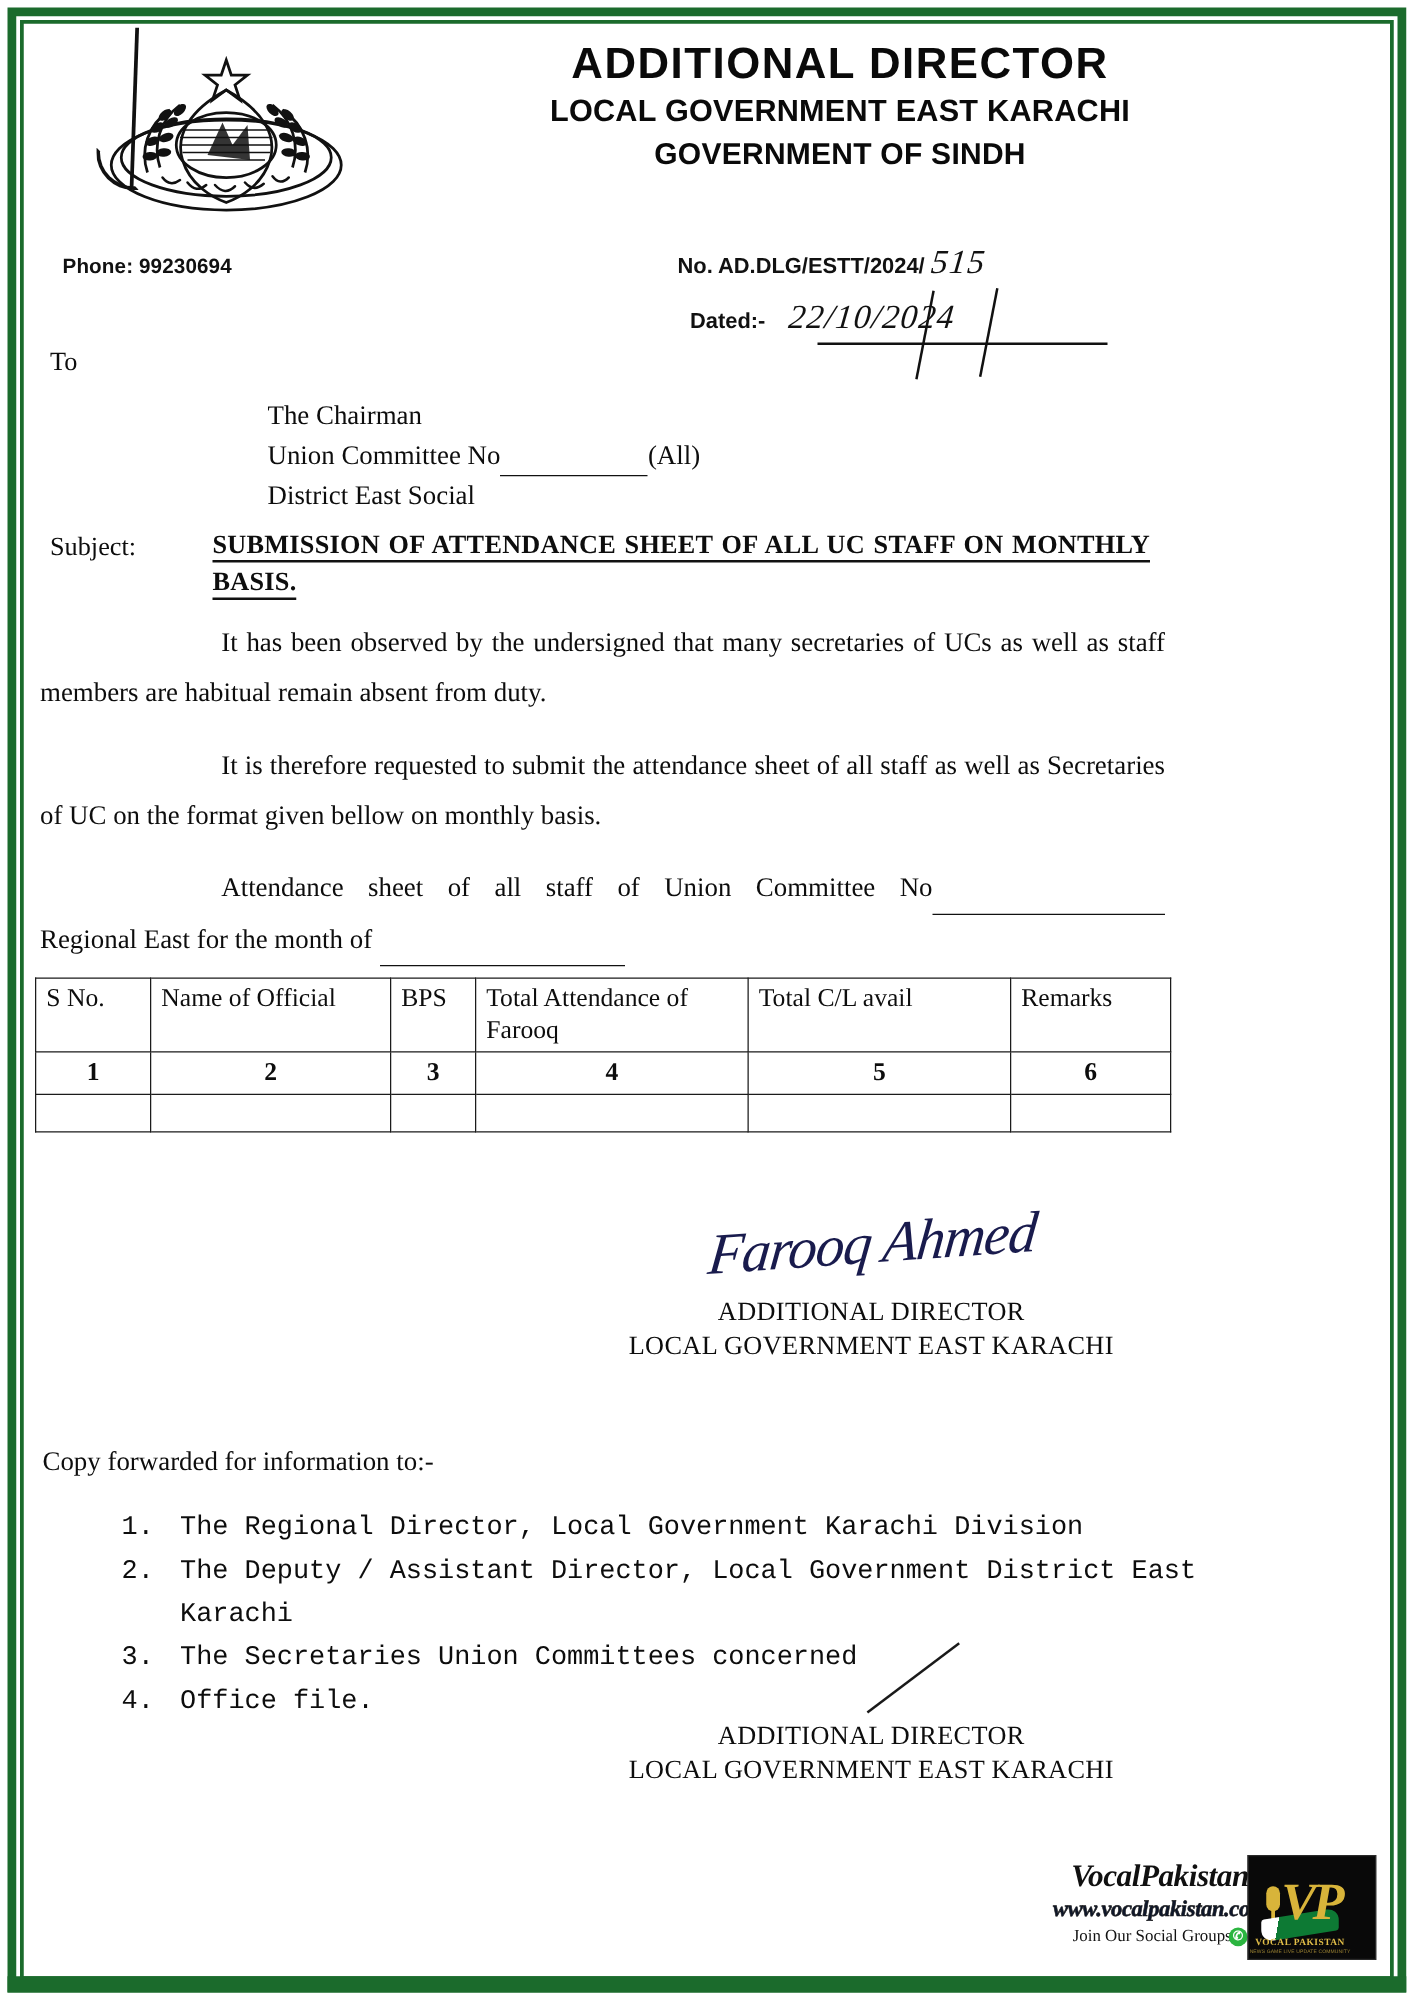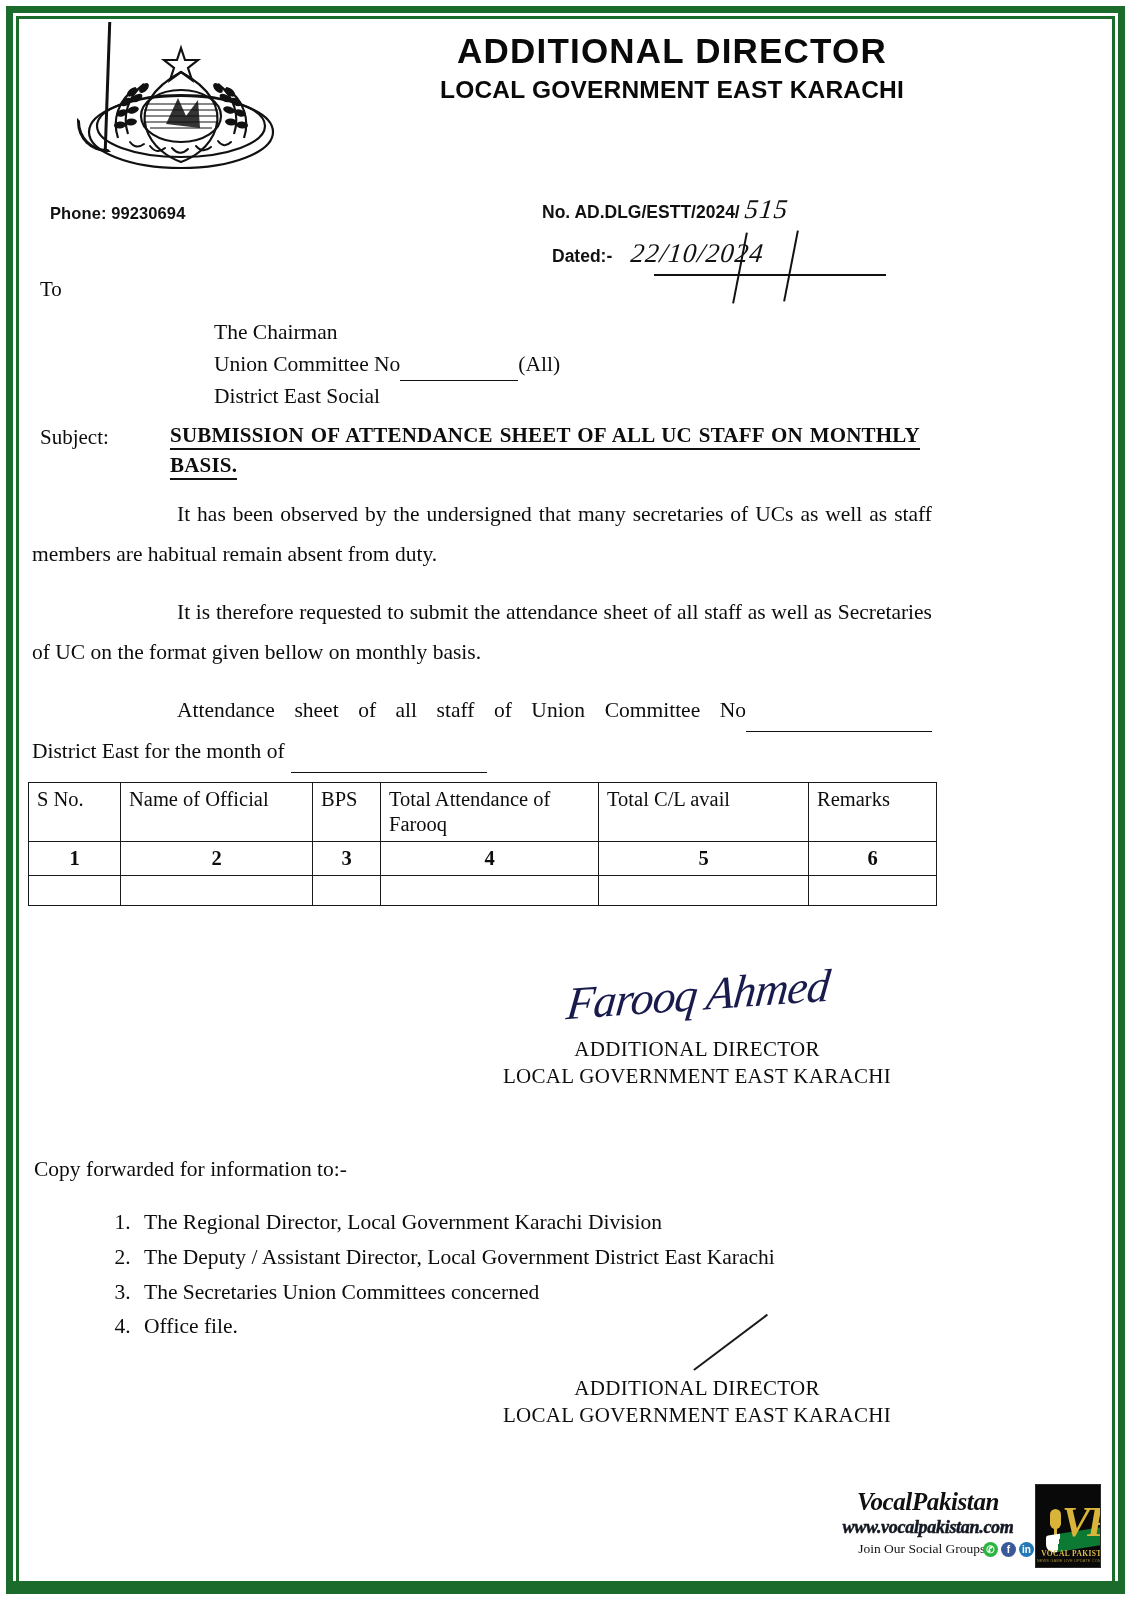--- a/index.html
+++ b/index.html
@@ -285,21 +285,21 @@
   }
   ol.copylist {
     position: absolute;
     left: 74px; top: 928px;
     width: 880px;
     font-size: 21.5px;
     line-height: 1.62;
     list-style: decimal;
     padding-left: 40px;
   }
-  ol.copylist li { padding-left: 8px; }
+  ol.copylist li { padding-left: 8px; font-family: Liberation Mono, monospace; }
 
   
   .footstroke {
     position: absolute;
     left: 672px; top: 1040px;
     width: 72px; height: 58px;
   }
   .footstroke-line {
     position: absolute;
     left: 0; top: 52px;
@@ -374,21 +374,21 @@
     font-size: 10px; font-weight: bold; color: #fff;
     line-height: 1;
   }
   .sico.wa { background: #2bb540; }
   .sico.fb { background: #3b5998; }
   .sico.li { background: #2279b5; }
 
   .wm-logo {
     position: absolute;
     right: 0; top: 0;
-    width: 66px; height: 84px;
+    width: 103px; height: 84px;
     background: #090909;
     border: 1px solid #2a2a2a;
     overflow: hidden;
   }
   .logo-vp {
     position: absolute;
     left: 26px; top: 16px;
     font-family: "Liberation Serif", serif;
     font-size: 42px;
     font-weight: bold;
@@ -514,20 +514,21 @@
             <path d="M144 105 q 6 8 13 1"></path>
           </g>
         </svg>
       </div>
 
       <div class="phone">Phone: 99230694</div>
 
       <div class="hdr-titles">
         <div class="t-main">ADDITIONAL DIRECTOR</div>
         <div class="t-sub1">LOCAL GOVERNMENT EAST KARACHI</div>
+        <div class="t-sub2">GOVERNMENT OF SINDH</div>
       </div>
 
       <div class="refline">
         <span>No. AD.DLG/ESTT/2024/</span>
         <span class="hw">515</span>
       </div>
 
       <div class="dateline">
         <span>Dated:-</span>
         <span class="hw" style="margin-left:14px;">22/10/2024</span>
@@ -548,21 +549,21 @@
         </div>
         <div>District East Social</div>
       </div>
 
       <div class="subj-label">Subject:</div>
       <div class="subj-text"><span>SUBMISSION OF ATTENDANCE SHEET OF ALL UC STAFF ON MONTHLY BASIS.</span></div>
 
       <div class="para p1">It has been observed by the undersigned that many secretaries of UCs as well as staff members are habitual remain absent from duty.</div>
       <div class="para p2">It is therefore requested to submit the attendance sheet of all staff as well as Secretaries of UC on the format given bellow on monthly basis.</div>
 
-      <div class="para p3"><span>Attendance sheet of all staff of Union Committee No</span><span class="blankline" style="width:186px;">&nbsp;</span> <span style="display:inline-block; text-indent:0;">District East for the month of</span><span class="blankline" style="width:196px; margin-left:6px;">&nbsp;</span></div>
+      <div class="para p3"><span>Attendance sheet of all staff of Union Committee No</span><span class="blankline" style="width:186px;">&nbsp;</span> <span style="display:inline-block; text-indent:0;">Regional East for the month of</span><span class="blankline" style="width:196px; margin-left:6px;">&nbsp;</span></div>
 
       <div class="tbl-wrap">
         <table class="att">
           <thead>
             <tr>
               <th class="c1">S No.</th>
               <th class="c2">Name of Official</th>
               <th class="c3">BPS</th>
               <th class="c4">Total Attendance of Farooq</th>
               <th class="c5">Total C/L avail</th>

